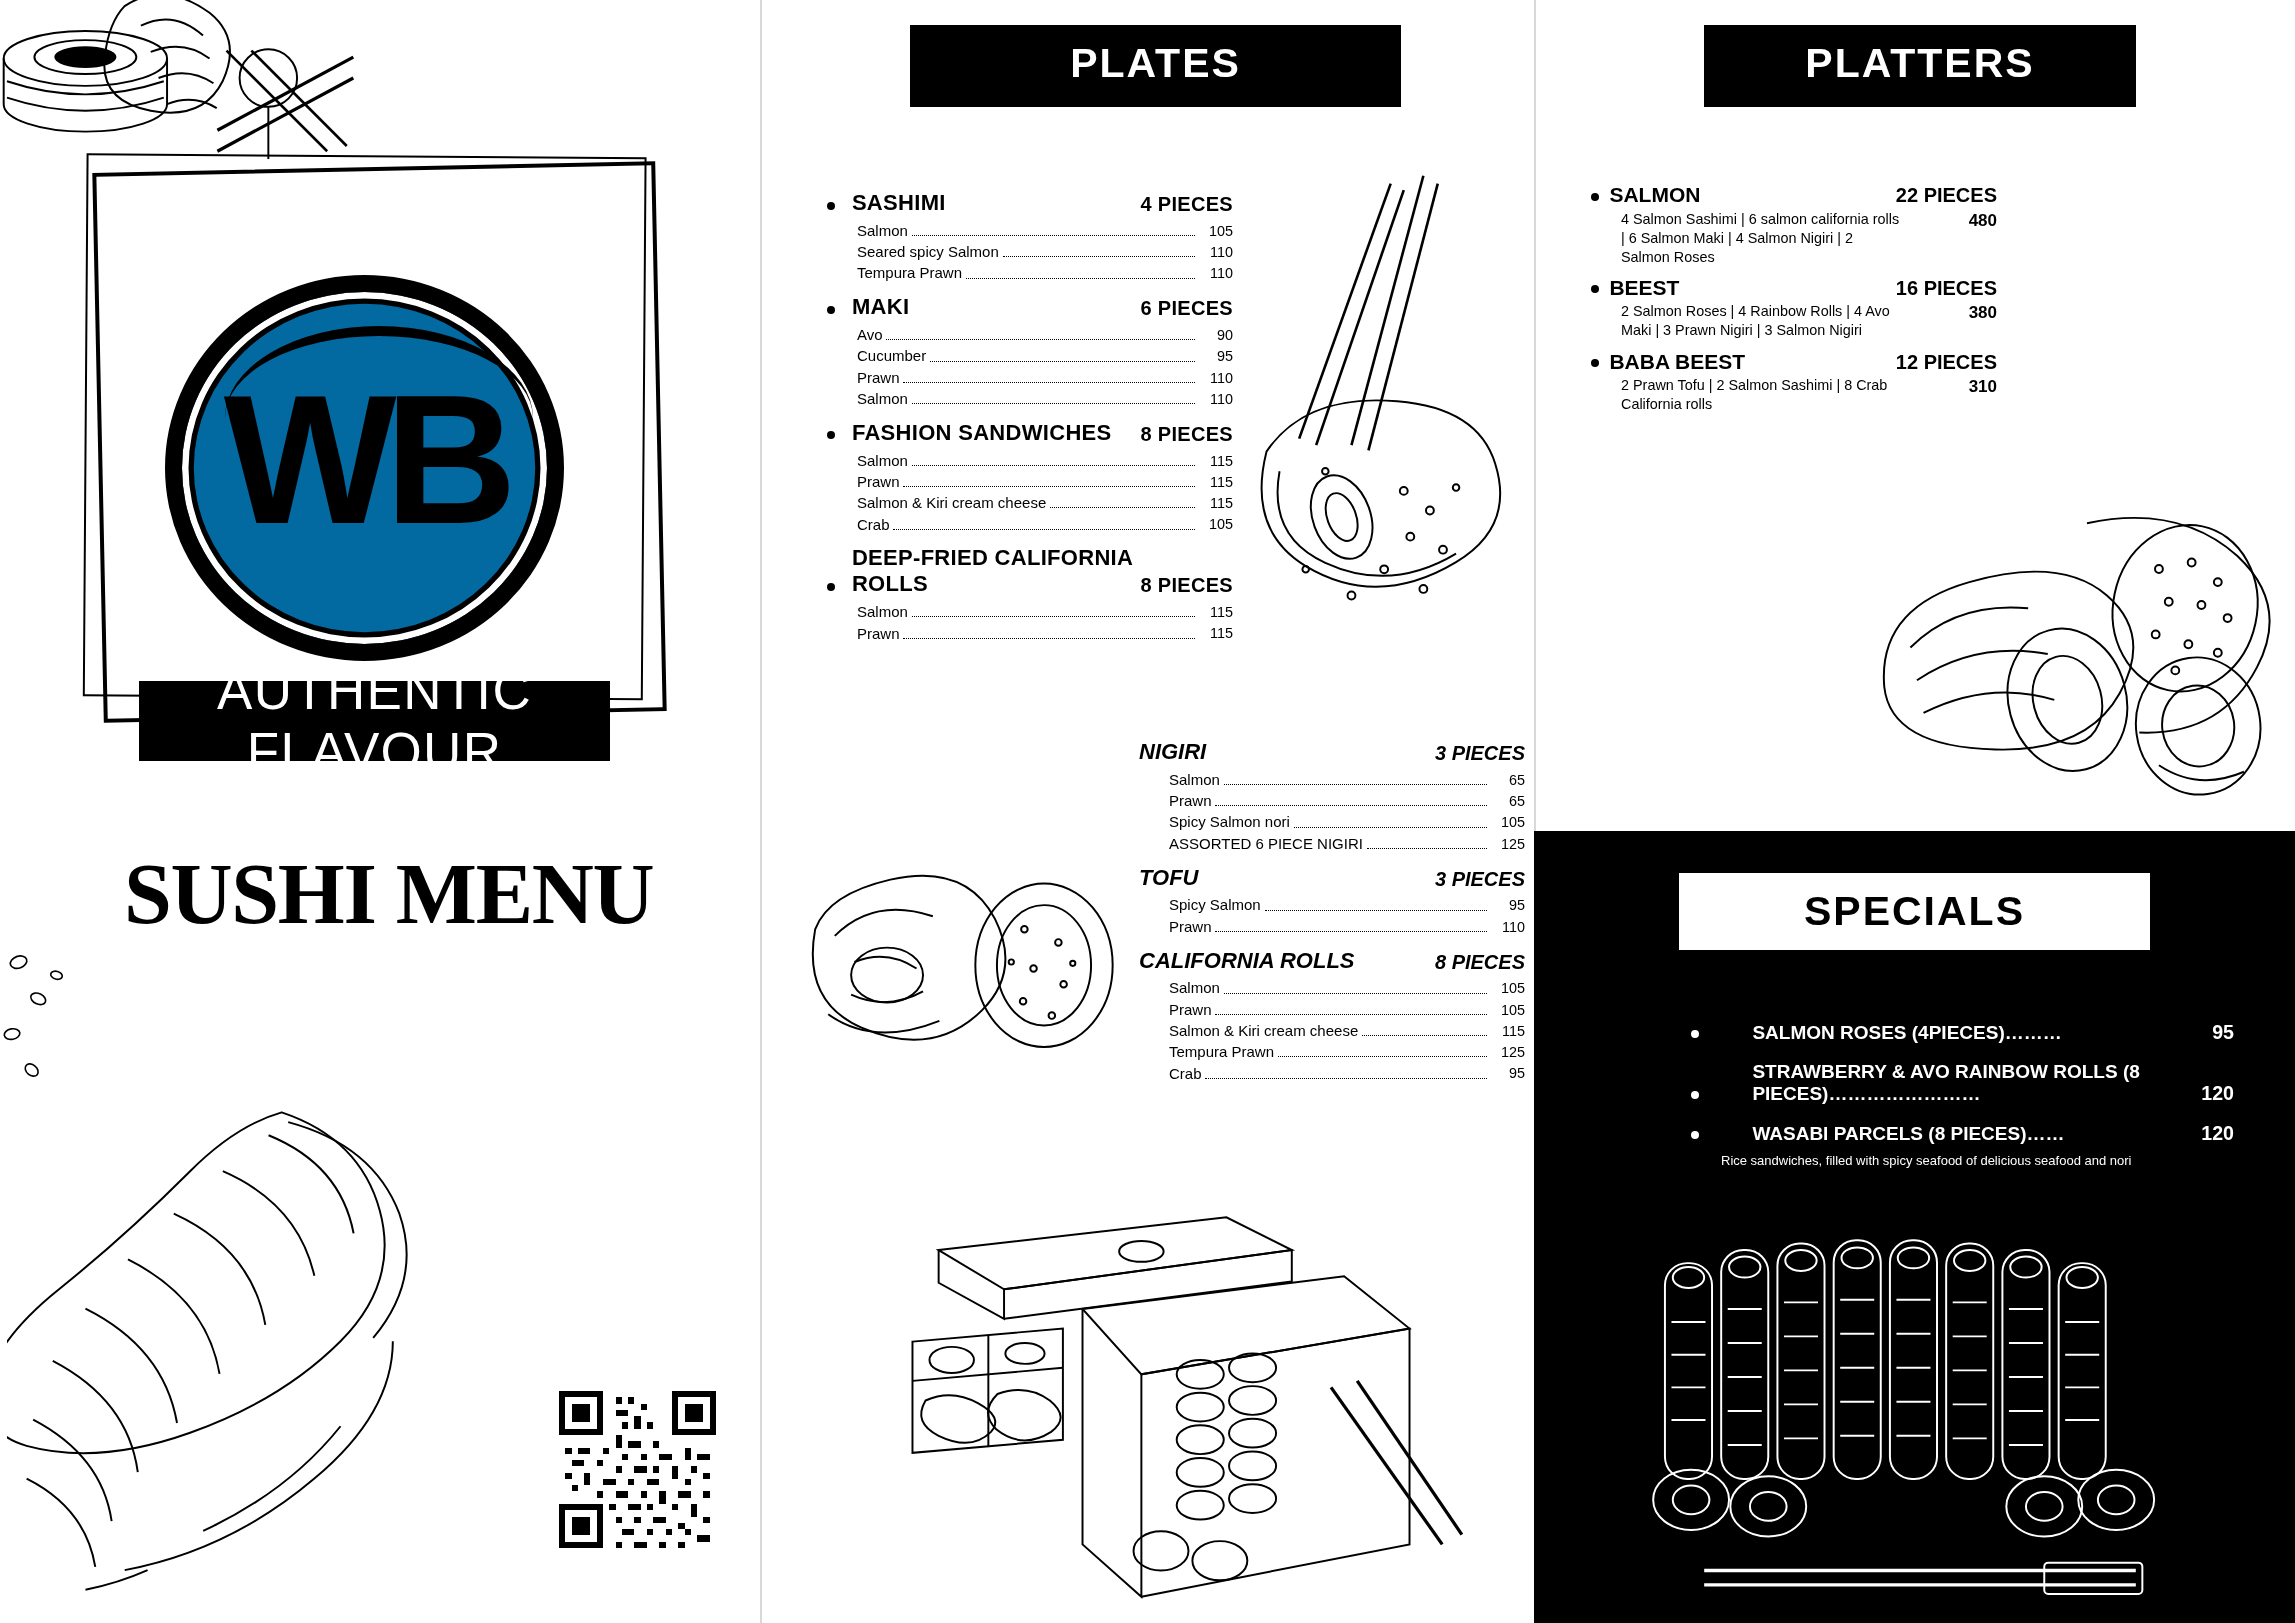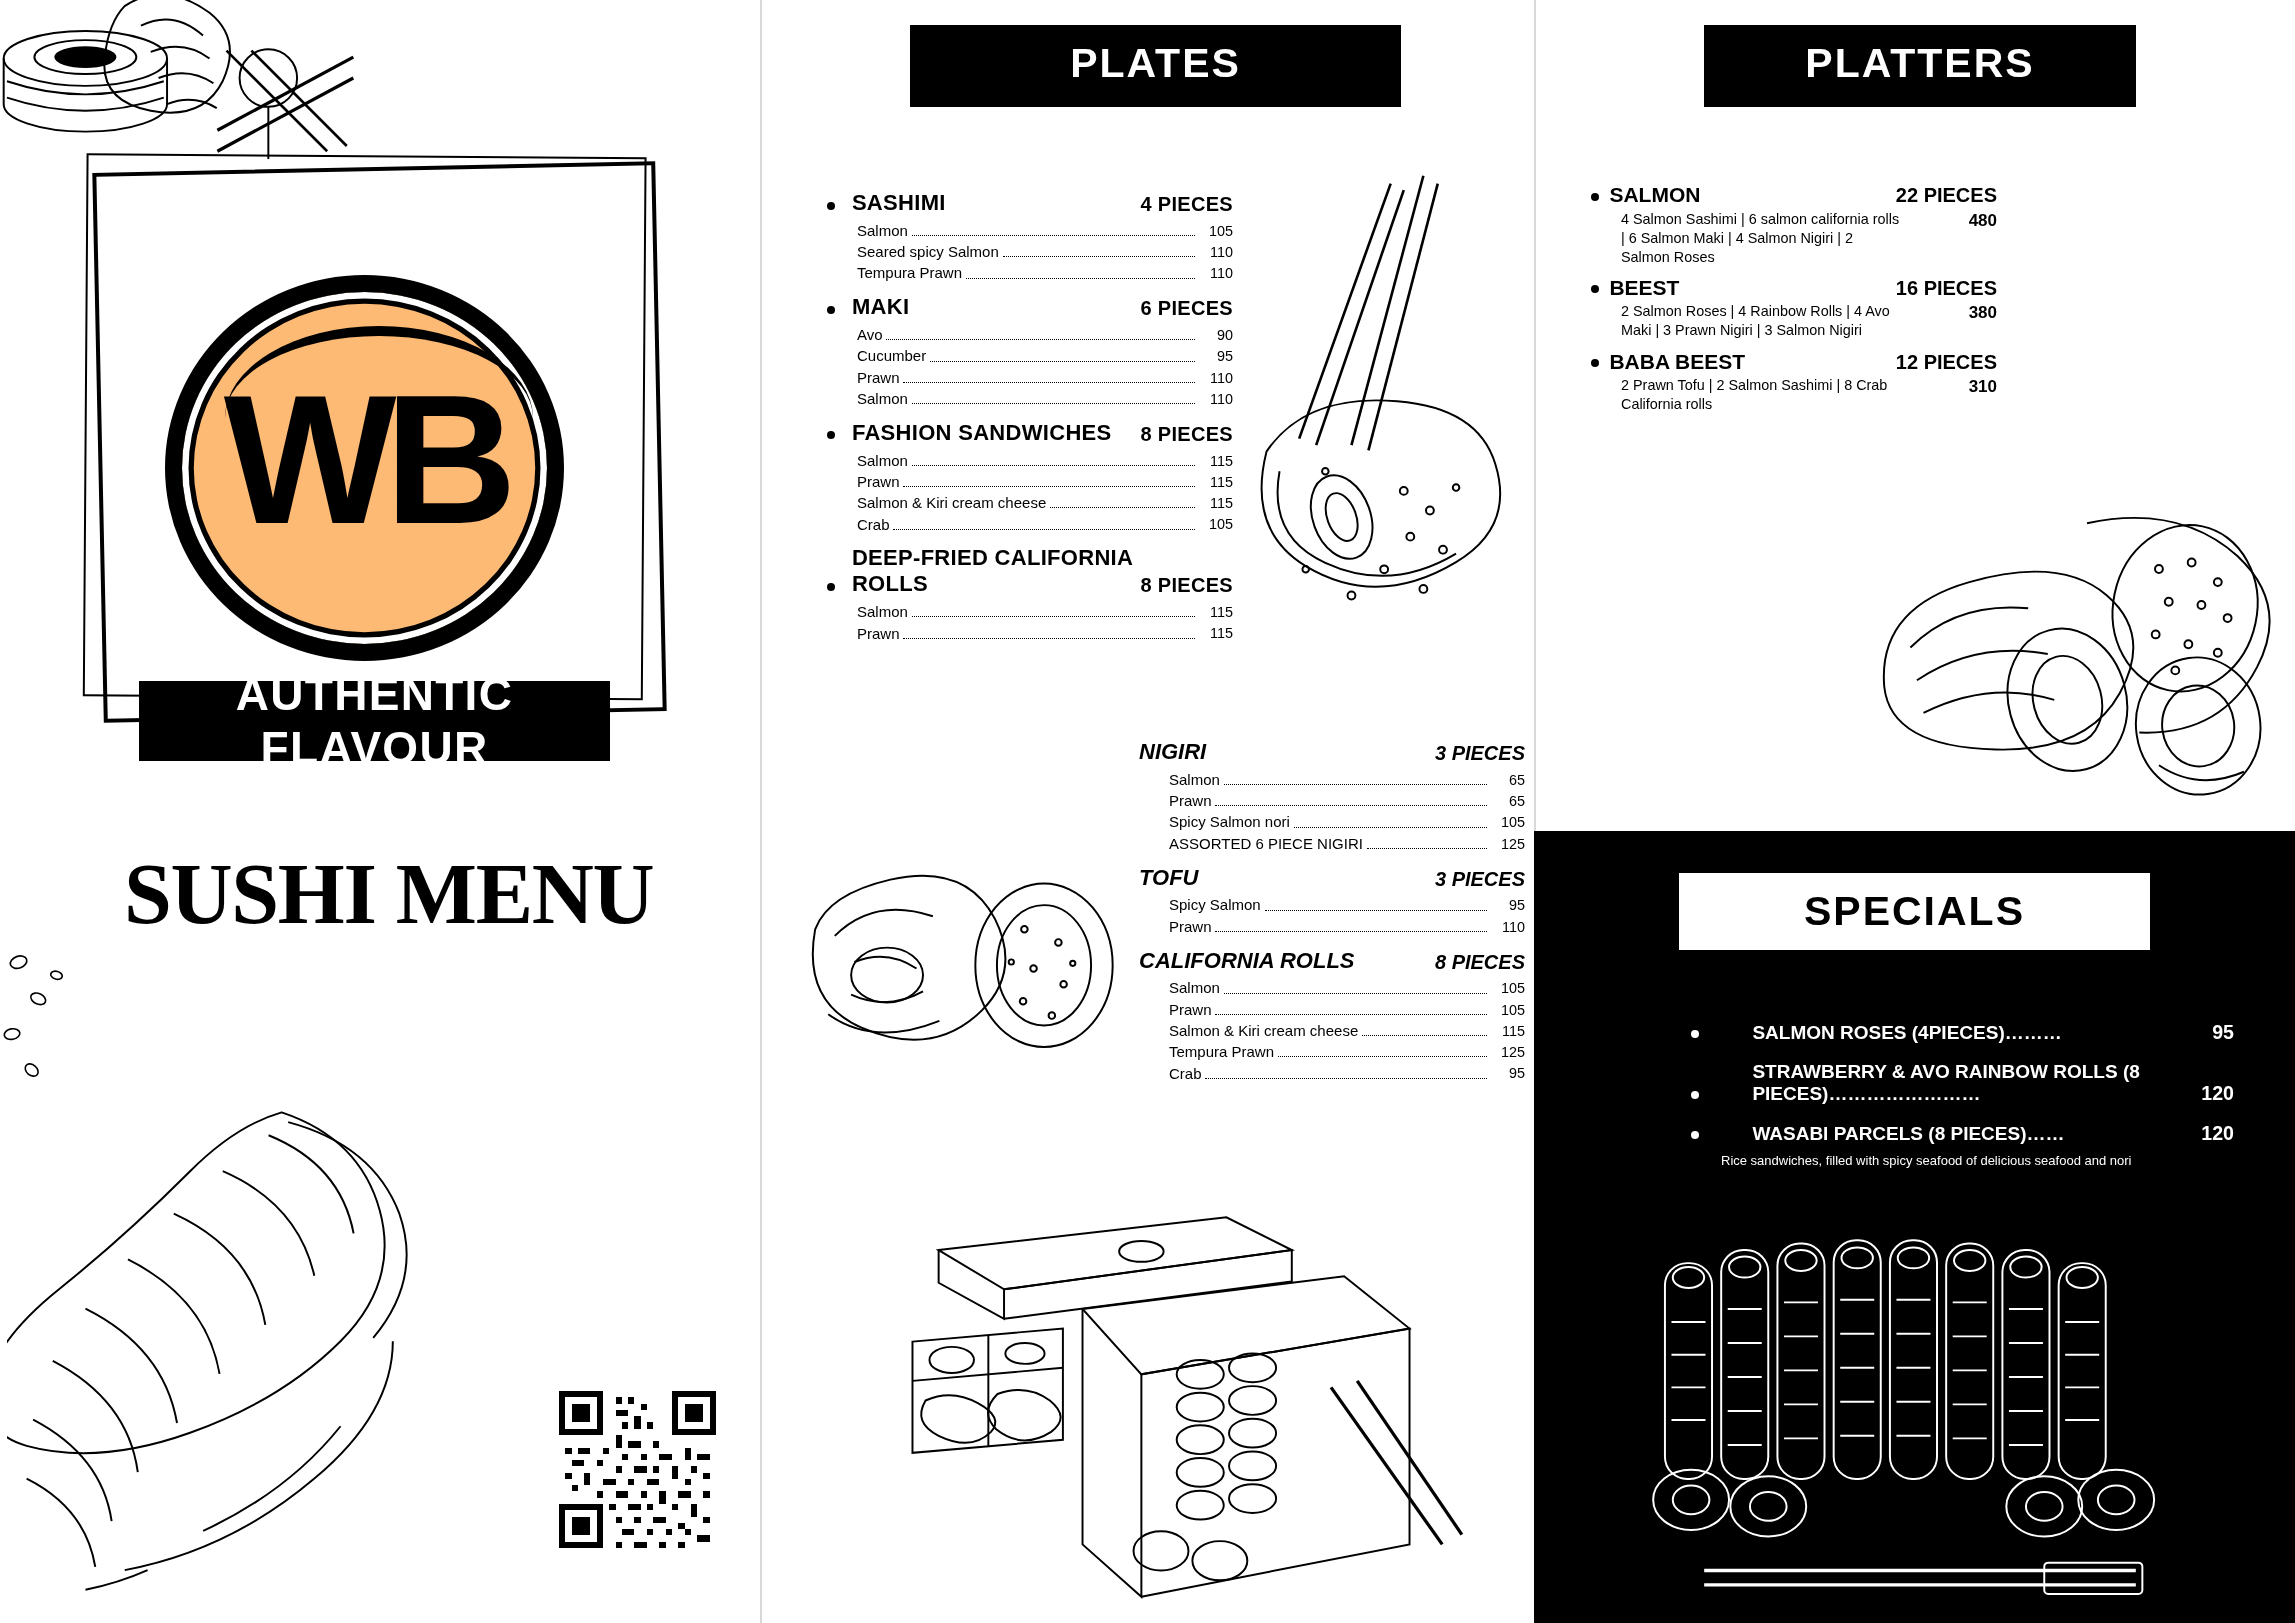--- a/index.html
+++ b/index.html
@@ -39,42 +39,42 @@
     transform: rotate(-1.2deg);
   }
   .logo-frame::after {
     content:""; position:absolute; left:-17px; top:-15.7px; right:11.8px; bottom:14.4px;
     border: 2.6px solid #000; transform: rotate(1.6deg);
   }
   .logo-circle {
     position:absolute; left:165px; top:275px; width:399px; height:386px;
     border-radius:50%;
     border: 17px solid #000;
-    background:#fdba74;
+    background:#0369a1;
     z-index:3;
     box-shadow: inset 0 0 0 6.5px #fff, inset 0 0 0 11.8px #000;
   }
   .logo-circle .wb {
     position:absolute; inset:0;
     display:flex; align-items:center; justify-content:center;
     font-size: 183px; font-weight:700; letter-spacing:-11.8px;
     font-family:"Liberation Sans", sans-serif;
     color:#000;
     padding-bottom:17px;
   }
   .logo-arc {
     position:absolute; left:43px; top:34px; width:308px; height:92px;
     border-top: 10.5px solid #000; border-radius:50%/100% 100% 0 0;
     z-index:4;
   }
   .authentic-bar {
     position:absolute; left:139px; top:681px; width:471px; height:80px;
     z-index:5;
     display:flex; align-items:center; justify-content:center;
-    font-size:46px; font-weight:700; letter-spacing:1.3px;
+    font-size:53px; font-weight:400; letter-spacing:1.3px;
   }
   .sushi-menu-title {
     position:absolute; left:124px; top:851px; width:550px;
     font-size:86px; font-weight:700; letter-spacing:-1.3px; line-height:1;
     font-family:Liberation Serif, serif;
   }
   .qr {
     position:absolute; left:559px; top:1391px; width:157px; height:157px;
   }
 

